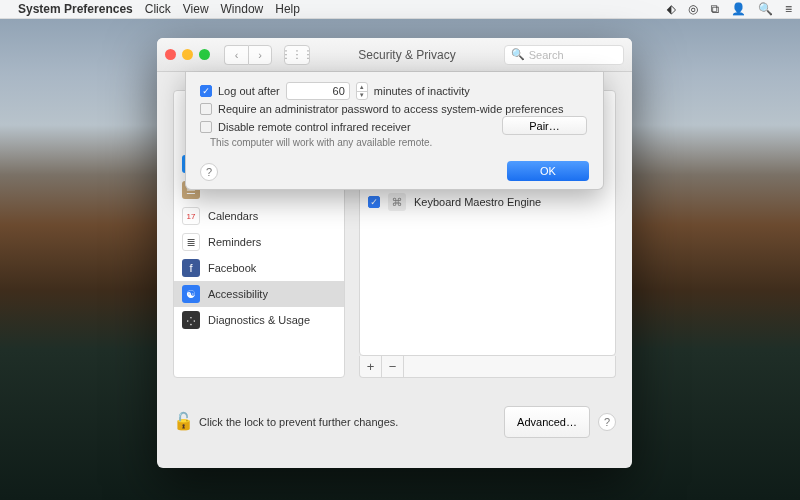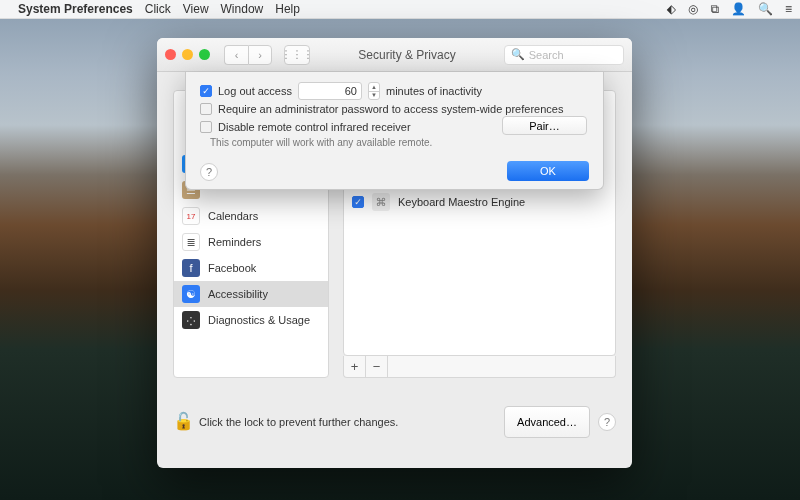--- a/index.html
+++ b/index.html
@@ -51,21 +51,21 @@
   .navgroup .navbtn:last-child{border-radius:0 4px 4px 0}
   .gridbtn{width:26px;margin-left:6px;font-size:11px}
   .wtitle{flex:1;text-align:center;color:#555;font-size:12px}
   .search{
     width:120px;height:20px;border:1px solid #ddd;border-radius:4px;
     background:#fff; display:flex;align-items:center;padding:0 6px;color:#bbb;gap:4px;
   }
   .wcontent{flex:1; padding:18px 16px 12px; position:relative;}
   .panes{display:flex; gap:14px; height:288px;}
   .leftlist{
-    width:156px; background:#fff; border:1px solid #d7d7d7; border-radius:4px;
+    width:172px; background:#fff; border:1px solid #d7d7d7; border-radius:4px;
     overflow:hidden; padding-top:60px;
   }
   .lrow{display:flex;align-items:center;gap:8px;height:26px;padding:0 8px;}
   .lrow.sel{background:#dcdcdc}
   .licon{width:18px;height:18px;border-radius:3px;display:flex;align-items:center;justify-content:center;font-size:11px;color:#fff}
   .rightpanel{flex:1;display:flex;flex-direction:column;}
   .applist{
     flex:1;background:#fff;border:1px solid #d7d7d7;border-radius:4px;
     padding-top:46px;
   }
@@ -205,21 +205,21 @@
       <span class="lockicon">🔓</span>
       <span>Click the lock to prevent further changes.</span>
       <button class="advbtn">Advanced…</button>
       <span class="help">?</span>
     </div>
   </div>
 
   <div class="sheet">
     <div class="srow">
       <span class="chk on">✓</span>
-      <span>Log out access</span>
+      <span>Log out after</span>
       <span class="numfield">60</span>
       <span class="stepper">
           <div>▲</div>
           <div>▼</div>
         </span>
       <span>minutes of inactivity</span>
     </div>
     <div class="srow">
       <span class="chk"></span>
       <span>Require an administrator password to access system-wide preferences</span>

